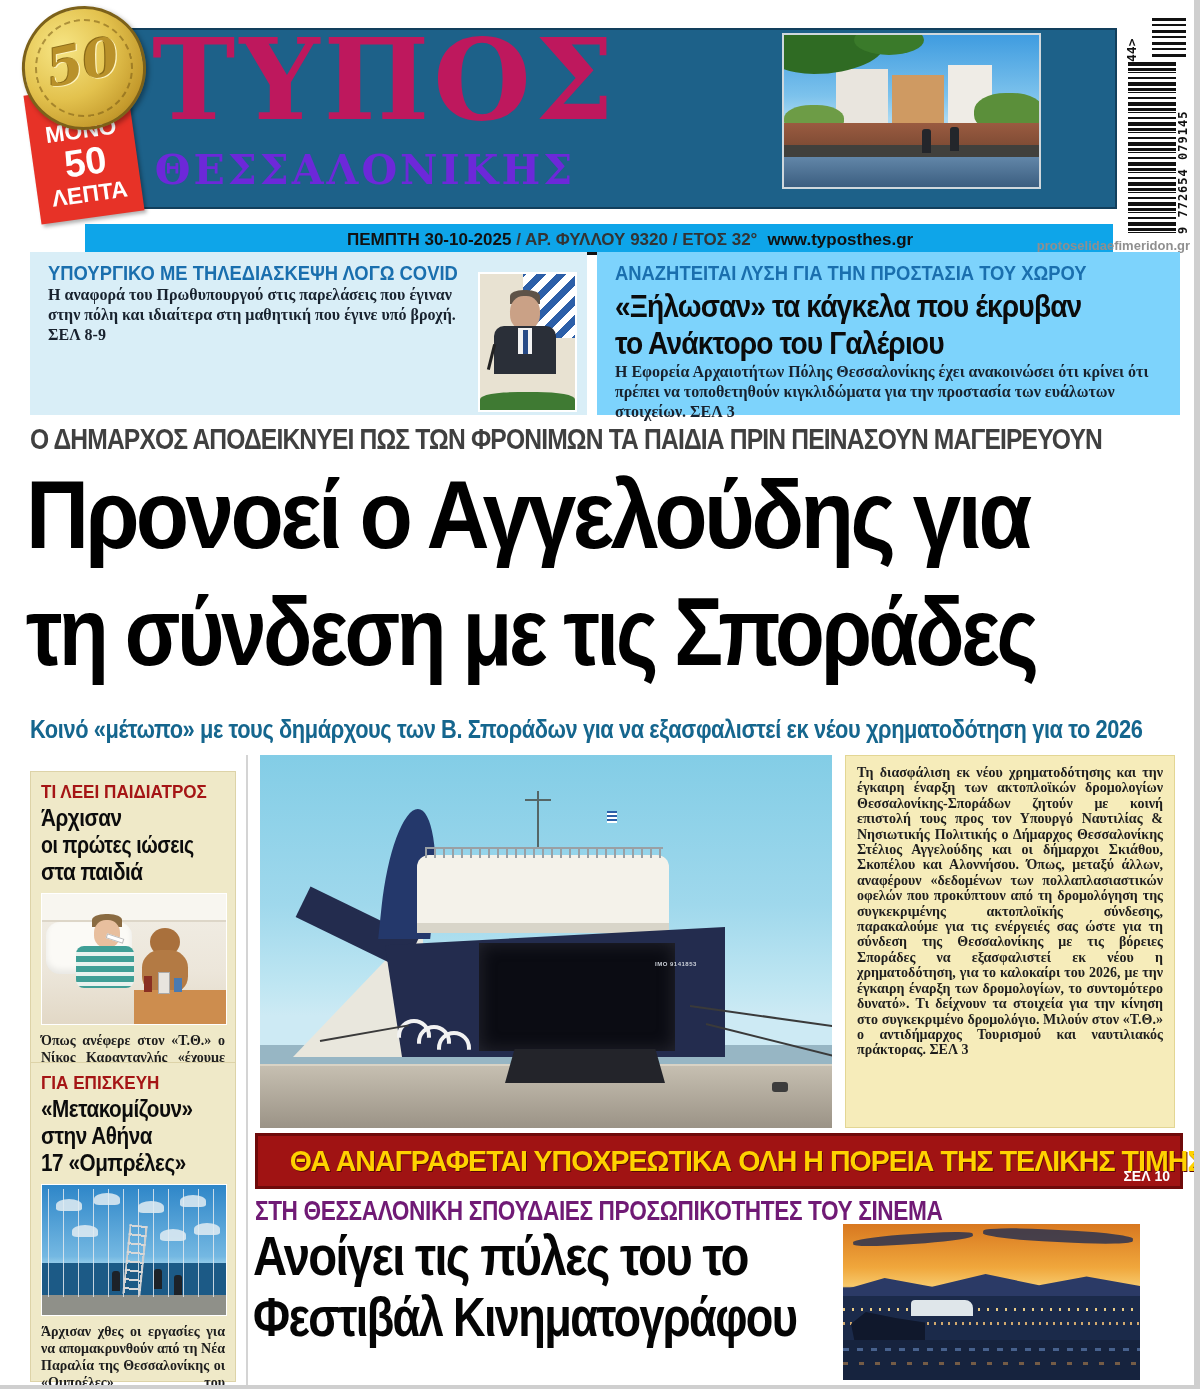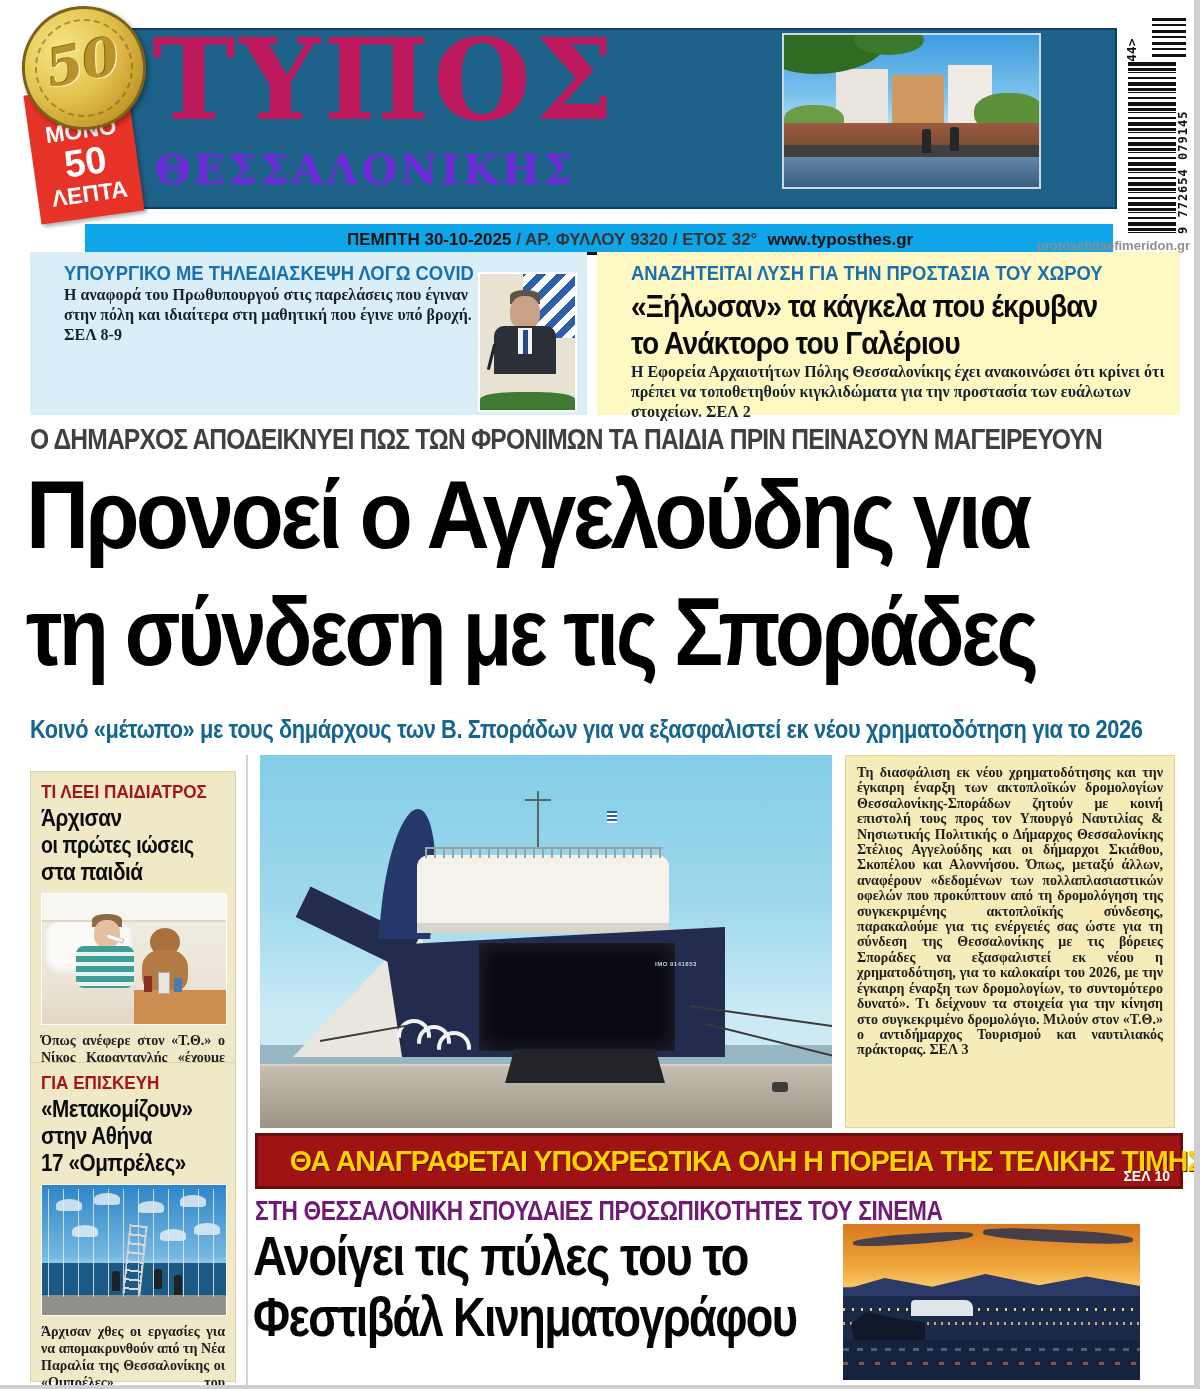--- a/index.html
+++ b/index.html
@@ -54,23 +54,23 @@
   .bc-addon-text{left:1124px;top:16px;height:46px;writing-mode:vertical-rl;transform:rotate(180deg);
       font-weight:bold;font-size:13px;color:#111;font-family:"DejaVu Sans Mono",monospace;}
   .barcode{left:1128px;top:62px;width:72px;height:172px;}
   .bc-bars{position:absolute;left:0;top:0;width:50px;height:172px;
       background:repeating-linear-gradient(180deg,#111 0 4px,#fff 4px 6px,#111 6px 9px,#fff 9px 10px,#111 10px 11px,#fff 11px 15px,#111 15px 17px,#fff 17px 20px);}
   .bc-num{position:absolute;left:48px;top:0;height:172px;writing-mode:vertical-rl;transform:rotate(180deg);
       font-family:"DejaVu Sans Mono",monospace;font-size:12px;font-weight:bold;color:#111;letter-spacing:1px;background:#fff;}
   .watermark{left:1000px;top:238px;width:190px;text-align:right;font-size:13px;font-weight:bold;color:#8f8f8f;}
 
   
-  .story-box{box-sizing:border-box;padding:10px 34px;}
+  .story-box{box-sizing:border-box;padding:10px 18px;}
   .box-left{left:30px;top:252px;width:557px;height:163px;background:#d9eef7;}
-  .box-right{left:597px;top:252px;width:583px;height:163px;background:#fef9c3;}
+  .box-right{left:597px;top:252px;width:583px;height:163px;background:#7dd3fc;}
   .kicker-blue{font-weight:bold;font-size:20px;color:#1a6fae;letter-spacing:0;}
   .box-headline{font-weight:bold;color:#0b0b0b;font-size:32px;line-height:37px;letter-spacing:-1px;margin-top:3px;}
   .box-deck{font-family:"Liberation Serif",serif;font-weight:bold;font-size:16px;line-height:20px;color:#18222e;}
   .mits-photo{left:478px;top:272px;width:95px;height:136px;border:2px solid #fff;overflow:hidden;background:#e8e2d2;}
   .mi-flag{position:absolute;right:-8px;top:-6px;width:60px;height:70px;
       background:repeating-linear-gradient(135deg,#2c5fa8 0 7px,#fff 7px 14px);}
   .mi-head{position:absolute;left:30px;top:22px;width:30px;height:34px;background:#caa186;border-radius:45%;}
   .mi-hair{position:absolute;left:30px;top:16px;width:30px;height:14px;background:#5e5348;border-radius:45% 45% 0 0;}
   .mi-suit{position:absolute;left:14px;top:52px;width:62px;height:48px;background:#2a2f38;border-radius:10px 10px 0 0;}
   .mi-shirt{position:absolute;left:38px;top:54px;width:14px;height:26px;background:#f2f2f2;}
@@ -247,21 +247,21 @@
     <div class="mi-mic"></div>
     <div class="mi-plant"></div>
   </div>
 
   <div class="abs story-box box-right">
     <div class="kicker-blue"><span class="sqz" style="transform:scaleX(.92)">ΑΝΑΖΗΤΕΙΤΑΙ ΛΥΣΗ ΓΙΑ ΤΗΝ ΠΡΟΣΤΑΣΙΑ ΤΟΥ ΧΩΡΟΥ</span></div>
     <div class="box-headline">
       <span class="sqz" style="transform:scaleX(.88)">«Ξήλωσαν» τα κάγκελα που έκρυβαν</span><br>
       <span class="sqz" style="transform:scaleX(.88)">το Ανάκτορο του Γαλέριου</span>
     </div>
-    <div class="box-deck" style="width:545px;">Η Εφορεία Αρχαιοτήτων Πόλης Θεσσαλονίκης έχει ανακοινώσει ότι κρίνει ότι πρέπει να τοποθετηθούν κιγκλιδώματα για την προστασία των ευάλωτων στοιχείων. ΣΕΛ 2</div>
+    <div class="box-deck" style="width:545px;">Η Εφορεία Αρχαιοτήτων Πόλης Θεσσαλονίκης έχει ανακοινώσει ότι κρίνει ότι πρέπει να τοποθετηθούν κιγκλιδώματα για την προστασία των ευάλωτων στοιχείων. ΣΕΛ 3</div>
   </div>
 
   <div class="abs lead-kicker"><span class="sqz" style="transform:scaleX(.85)">Ο ΔΗΜΑΡΧΟΣ ΑΠΟΔΕΙΚΝΥΕΙ ΠΩΣ ΤΩΝ ΦΡΟΝΙΜΩΝ ΤΑ ΠΑΙΔΙΑ ΠΡΙΝ ΠΕΙΝΑΣΟΥΝ ΜΑΓΕΙΡΕΥΟΥΝ</span></div>
   <div class="abs" style="left:26px;top:456px;">
     <div class="lead-line"><span class="sqz" style="transform:scaleX(.90)">Προνοεί ο Αγγελούδης για</span></div>
     <div class="lead-line"><span class="sqz" style="transform:scaleX(.84)">τη σύνδεση με τις Σποράδες</span></div>
   </div>
   <div class="abs lead-subhead"><span class="sqz" style="transform:scaleX(.84)">Κοινό «μέτωπο» με τους δημάρχους των Β. Σποράδων για να εξασφαλιστεί εκ νέου χρηματοδότηση για το 2026</span></div>
 
   <div class="abs divider-v"></div>

